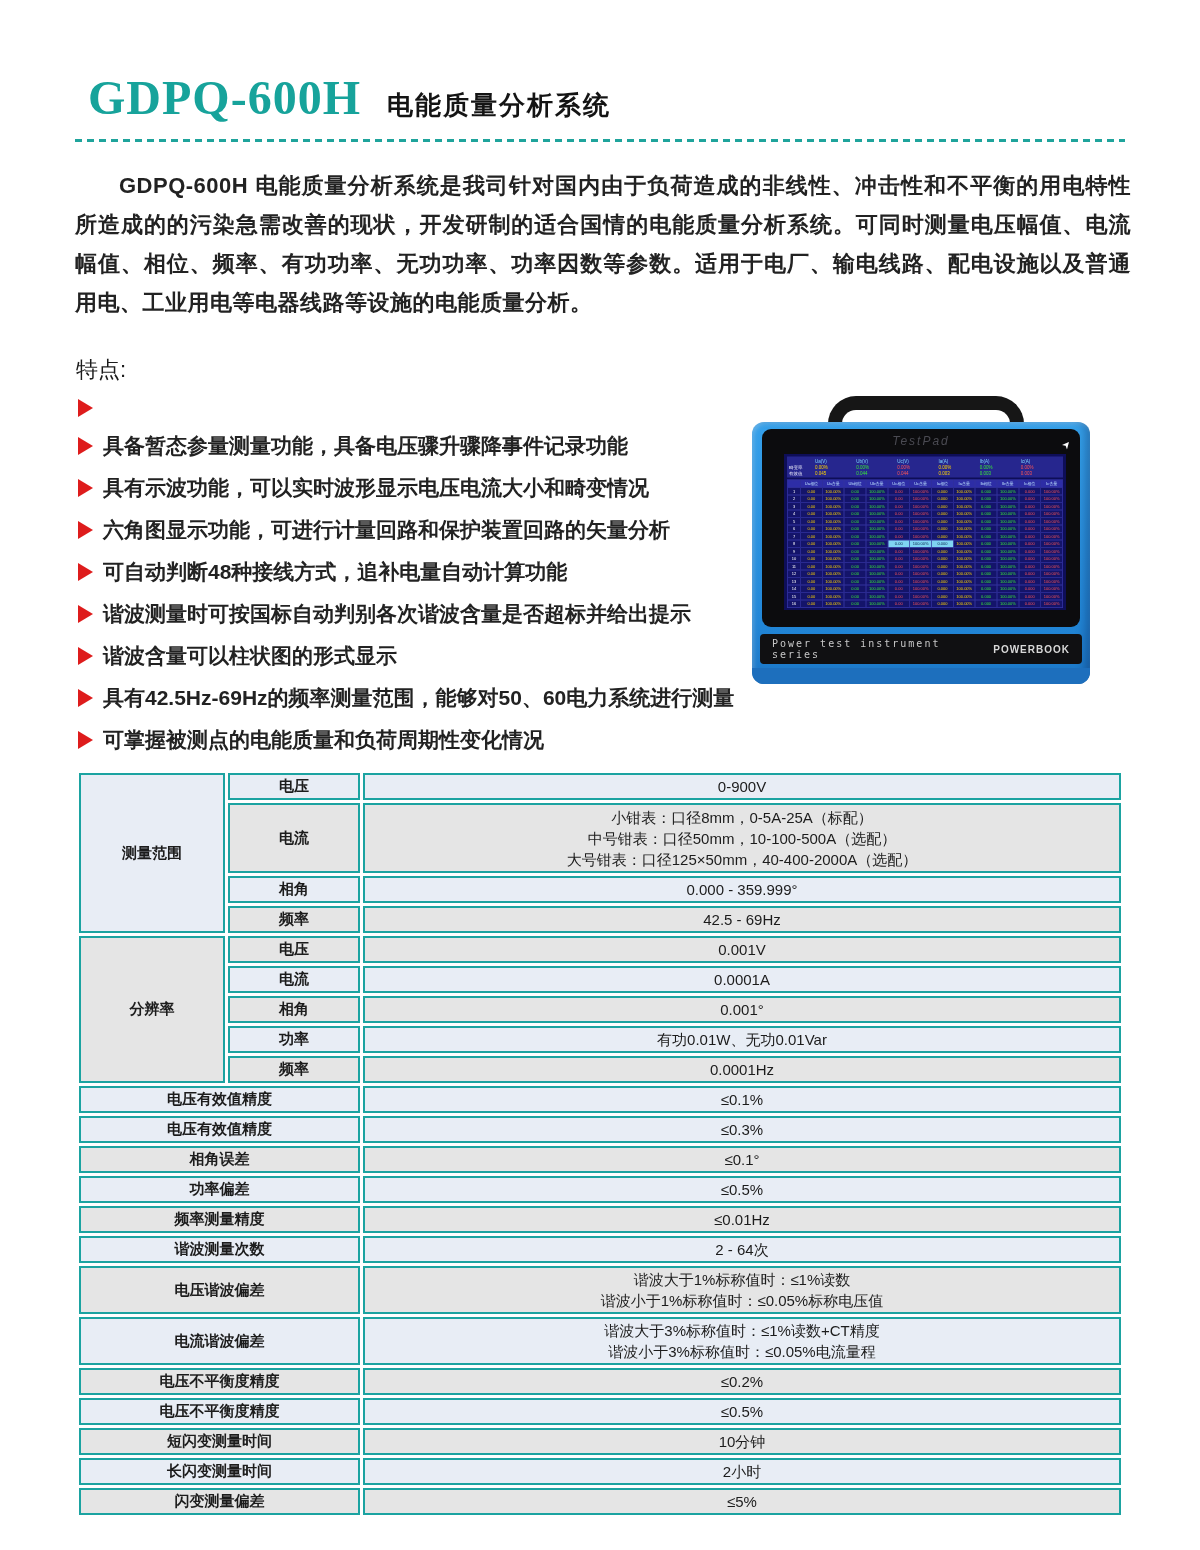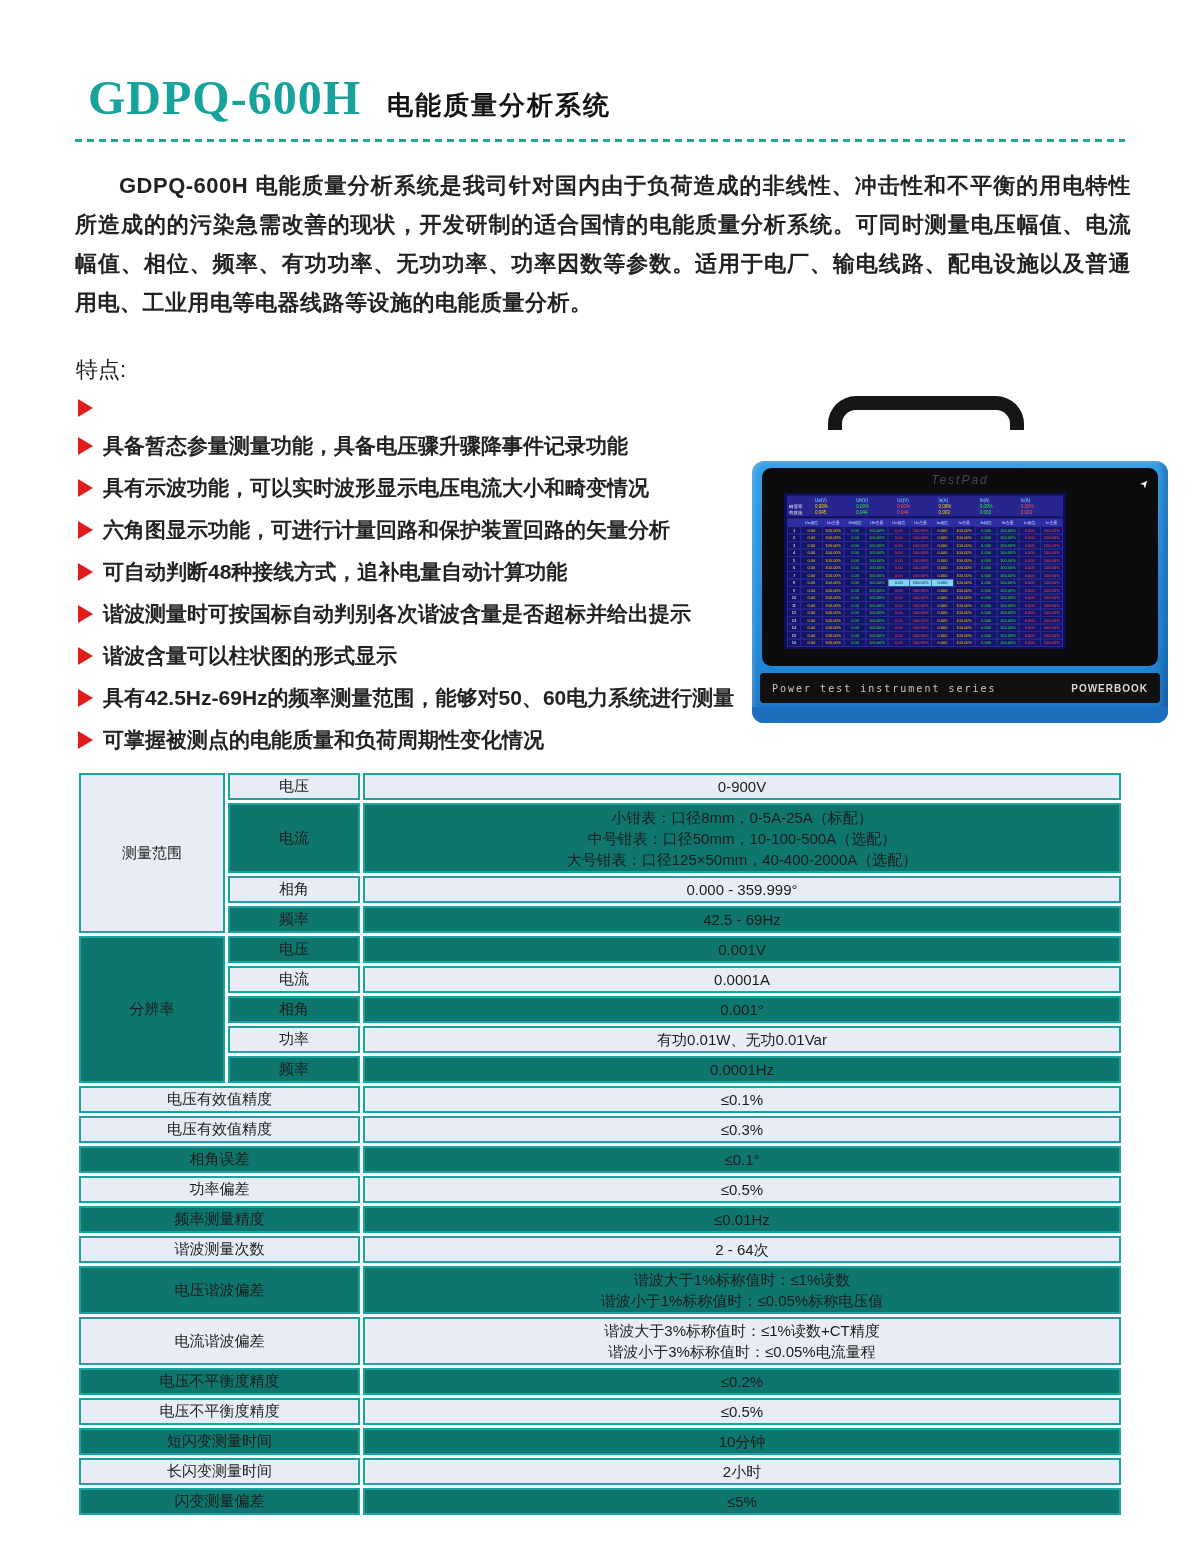--- a/index.html
+++ b/index.html
@@ -24,23 +24,23 @@
   .features { position:absolute; left:78px; top:395px; width:660px; }
   .feature-item { display:flex; align-items:flex-start; margin-bottom:16px; font-size:21px;
     font-weight:bold; line-height:26px; color:#222; }
   .tri { width:0; height:0; border-left:15px solid #de1c1c; border-top:9px solid transparent;
     border-bottom:9px solid transparent; margin:4px 10px 0 0; flex:0 0 auto; }
 
   
   .device { position:absolute; left:752px; top:396px; width:348px; height:296px; }
   .handle { position:absolute; left:50%; transform:translateX(-50%); top:0; width:196px; height:34px;
     border:14px solid #161616; border-bottom:none; border-radius:28px 28px 0 0; }
-  .case { position:absolute; top:26px; left:0; width:416px; height:262px;
+  .case { position:absolute; top:26px; left:0; width:338px; height:262px;
     background:linear-gradient(180deg,#35a0ea 0%,#2287d8 75%,#1b76c6 100%);
-    border-radius:12px; box-shadow:inset -5px -3px 10px rgba(0,0,40,.28), inset 2px 2px 4px rgba(255,255,255,.25);margin-top:39px; }
+    border-radius:12px; box-shadow:inset -5px -3px 10px rgba(0,0,40,.28), inset 2px 2px 4px rgba(255,255,255,.25); }
   .case-base { position:absolute; left:0; bottom:0; width:100%; height:16px; background:#1d6fbd;
     border-radius:0 0 12px 12px; }
   .bezel { position:absolute; top:7px; left:10px; right:10px; height:198px; background:#0c0c0e;
     border-radius:9px; }
   .brand { position:absolute; top:5px; width:100%; text-align:center; color:#4a4a52;
     font-size:12px; font-style:italic; letter-spacing:2px; }
   .screen { position:absolute; left:22px; top:25px; width:282px; height:156px; background:#0e0e58; overflow:hidden; }
   .screen-inner { width:564px; height:312px; transform:scale(.5); transform-origin:0 0;
     display:flex; flex-direction:column; }
   .sum { background:#26268e; margin:5px 6px 4px 6px; padding:3px 4px; display:grid;
@@ -57,24 +57,24 @@
   .ghl { background:#7fd4f2; color:#06224a !important; }
   .cursor { position:absolute; right:10px; top:10px; color:#fff; font-size:10px; transform:rotate(-50deg); }
   .bottom-strip { position:absolute; left:8px; right:8px; bottom:20px; height:30px; background:#101012;
     border-radius:4px; display:flex; align-items:center; justify-content:space-between; padding:0 12px; }
   .series { color:#c8c8c8; font-family:"DejaVu Sans Mono",monospace; font-size:10px; letter-spacing:2px; }
   .model { color:#d8d8d8; font-size:10px; font-weight:bold; letter-spacing:1px; }
 
   
   .spec { position:absolute; left:76px; top:770px; }
   table.spec-table { border-collapse:separate; border-spacing:3px; width:1048px; table-layout:fixed; }
-  .spec-table td { border:2px solid #1ba3a1; background:#0f766e; text-align:center; vertical-align:middle;
+  .spec-table td { border:2px solid #1ba3a1; background:#e5e5e5; text-align:center; vertical-align:middle;
     font-size:15px; color:#1c1c1c; padding:1px 6px; }
   .spec-table td.shaded { background:#e8edf5; }
-  .spec-table td.glab, .spec-table td.lab { font-weight:normal; }
+  .spec-table td.glab, .spec-table td.lab { font-weight:bold; }
   .col1 { width:146px; } .col2 { width:132px; }
   .vline { line-height:21px; }
 </style>
 </head>
 <body>
 
 <div class="page">
 
   <div class="title-row">
     <span class="brand-title">GDPQ-600H</span>

